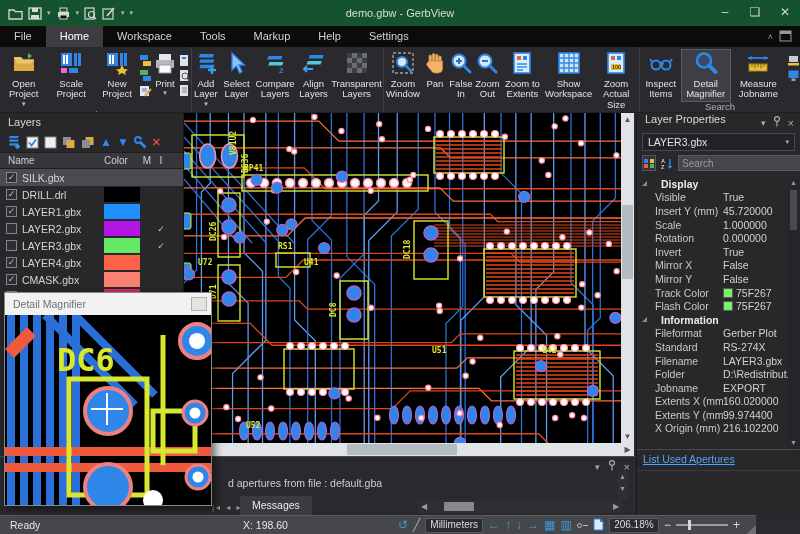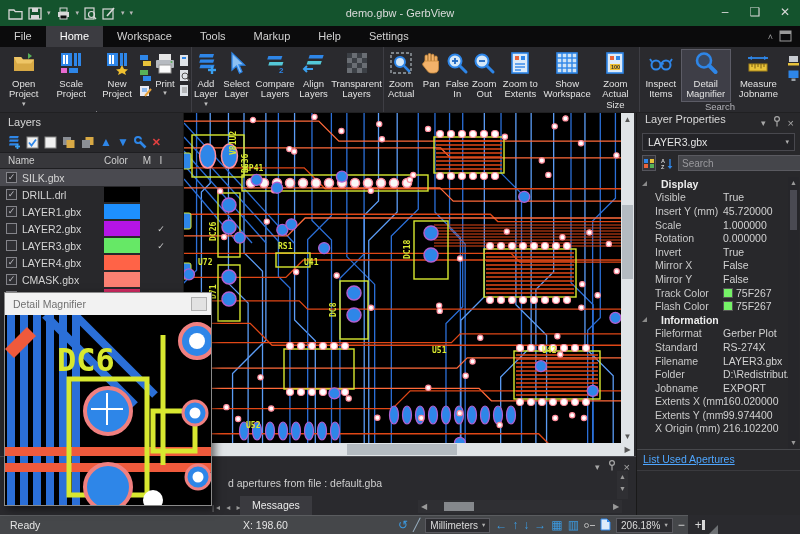--- a/index.html
+++ b/index.html
@@ -99,26 +99,26 @@
   #apertures-link { position:absolute; left:6px; top:340px; font-size:10.5px; color:#4ea6ff; text-decoration:underline; }
   #props-divider { position:absolute; left:0; top:336px; width:164px; border-top:1px solid #47484c; }
   #props-divider2 { position:absolute; left:0; top:357px; width:164px; border-top:1px solid #3a3a3e; }
   
   #magnifier { position:absolute; left:4px; top:292px; width:208px; height:214px; border:1px solid #8a8a8a; background:#000; box-shadow:3px 3px 8px rgba(0,0,0,.55); z-index:10; }
   #mag-titlebar { height:22px; background:#f2f2f2; display:flex; align-items:center; padding:0 4px 0 8px; }
   #mag-title { font-size:10.5px; color:#707070; }
   #mag-btn { margin-left:auto; width:16px; height:14px; background:#e2e2e2; border:1px solid #b0b0b0; }
   #mag-svg { display:block; }
   
-  #statusbar { position:absolute; left:0; top:515px; width:688px; height:19px; background:#45474a; border-top:1px solid #5a5c5f; display:flex; align-items:center; font-size:10.5px; color:#e4e4e4; }
+  #statusbar { position:absolute; left:0; top:515px; width:756px; height:19px; background:#45474a; border-top:1px solid #5a5c5f; display:flex; align-items:center; font-size:10.5px; color:#e4e4e4; }
   #sb-ready { margin-left:10px; }
   #sb-coord { position:absolute; left:243px; }
   #sb-right { position:absolute; left:398px; right:0; display:flex; align-items:center; gap:5px; }
   .sb-ic { color:#3b9ae1; font-size:12px; line-height:17px; }
-  .sb-box { height:15px; background:#2c2c30; border:1px solid #5a5a60; display:flex; align-items:center; padding:0 4px; gap:4px; font-size:10px; color:#dcdcdc; }
+  .sb-box { height:15px; background:#2c2c30; border:1px solid #5a5a60; display:flex; align-items:center; padding:0 4px; gap:4px; font-size:10px; color:#dcdcdc;flex-direction:column; }
   .sb-dd { font-size:6.5px; color:#b0b0b0; }
   #sb-slider { width:62px; height:2px; background:#9a9da0; position:relative; }
   #sb-slider .knob { position:absolute; left:12px; top:-4px; width:3px; height:10px; background:#d8d8d8; }
   #sb-grip { width:0; height:0; border-left:9px solid transparent; border-bottom:9px solid #6d7073; margin-left:2px; margin-top:8px; }
   .dotdash { display:flex; align-items:center; gap:1px; }
   .dotdash i { display:block; width:5px; height:5px; border:1px solid #b8b8b8; border-radius:50%; }
   .dotdash b { display:block; width:5px; height:1px; background:#b8b8b8; }
 </style>
 </head>
 <body>
@@ -355,21 +355,21 @@
     </div>
 
     <div class="rgroup" style="width:256px">
       <div class="rbuttons">
         <div class="rbtn">
           <span><svg viewBox="0 0 24 24">
                 <rect x="2" y="2" width="20" height="20" fill="none" stroke="#9aa2a8" stroke-width="1.4" stroke-dasharray="3 2"></rect>
                 <circle cx="11" cy="11" r="5" fill="#d6e8f8" stroke="#2e86e8" stroke-width="2"></circle>
                 <line x1="14.7" y1="14.7" x2="20" y2="20" stroke="#2e86e8" stroke-width="2.6" stroke-linecap="round"></line>
               </svg></span>
-          <span>Zoom Actual</span>
+          <span>Zoom Window</span>
         </div>
         <div class="rbtn">
           <span><svg viewBox="0 0 24 24">
                 <g fill="#f2b26a" stroke="#c98a3c" stroke-width="0.8">
                   <rect x="6" y="4" width="2.6" height="9" rx="1.3"></rect>
                   <rect x="9.2" y="2.5" width="2.6" height="10.5" rx="1.3"></rect>
                   <rect x="12.4" y="3.2" width="2.6" height="10" rx="1.3"></rect>
                   <rect x="15.6" y="5" width="2.6" height="8.5" rx="1.3"></rect>
                   <path d="M5.5 11c-2 1-2.5 2.5-1 4l4 5c1 1.4 2.3 2 4.2 2h2.5c2.6 0 4.3-1.6 4.3-4.4V10h-14z"></path>
                 </g>

